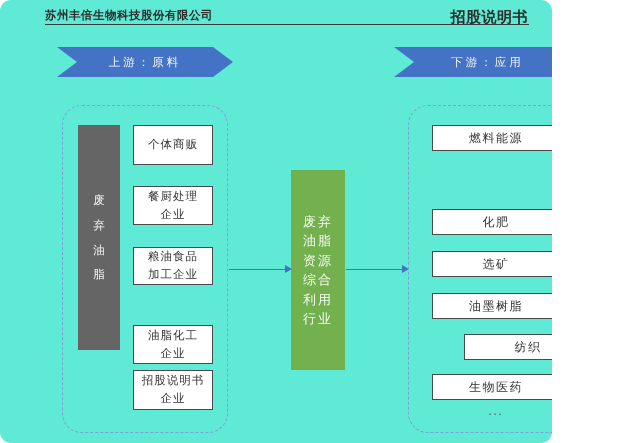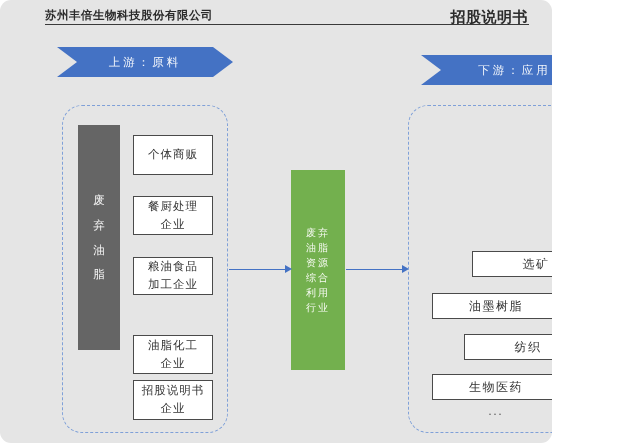--- a/index.html
+++ b/index.html
@@ -1,35 +1,35 @@
 <!DOCTYPE html>
 <html><head>
 <meta charset="utf-8">
 <style>
   * { margin:0; padding:0; box-sizing:border-box; }
   html,body { background:#ffffff; }
   .page {
-    position:relative; width:552px; height:443px; background:#e5e5e5;
+    position:relative; width:552px; height:443px; background:#5eead4;
     font-family:"Liberation Serif","DejaVu Serif",serif; overflow:hidden;border-radius:11px;
   }
   
   .hdr-left  { position:absolute; left:45px; top:8px;  font-size:11.5px; font-weight:bold; color:#2b2b2b; letter-spacing:0.5px; }
   .hdr-right { position:absolute; right:24px; top:8px; font-size:15px; font-weight:bold; color:#2b2b2b; letter-spacing:0.5px; }
   .hdr-rule  { position:absolute; left:45px; right:23px; top:24px; height:0; border-top:1.5px solid #3a3a3a; }
 
   
   .chev {
     position:absolute; top:47px; height:30px; background:#4472C4;
     clip-path:polygon(0 0, calc(100% - 20px) 0, 100% 50%, calc(100% - 20px) 100%, 0 100%, 20px 50%);
     display:flex; align-items:center; justify-content:center;
     color:#f4f7fc; font-size:11.5px; letter-spacing:3px;
   }
   .chev-1 { left:57px;  width:176px; }
   .chev-2 { left:237px; width:158px; }
-  .chev-3 { left:421px; width:187px;margin-top:8px; }
+  .chev-3 { left:394px; width:187px; }
 
   
   .dashed {
     position:absolute; top:105px; height:328px;
     border:1.3px dashed #7FA0D8; border-radius:20px; background:transparent;
   }
   .dashed-left  { left:62px;  width:166px; }
   .dashed-right { left:408px; width:170px; }
 
   
@@ -41,33 +41,33 @@
   .methanol {
     position:absolute; left:78px; top:370px; width:44px; height:40px;
     background:#656565; color:#f5f5f5; display:flex; align-items:center; justify-content:center;
     font-size:11.5px; line-height:1.5; white-space:pre-line; text-align:center;
   }
 
   
   .lbox {
     position:absolute; left:133px; width:80px; background:#ffffff; border:1px solid #4a4a4a;
     display:flex; align-items:center; justify-content:center; text-align:center;
-    font-size:11.5px; line-height:1.55; color:#333; white-space:pre-line; letter-spacing:1px;margin-top:10px;
+    font-size:11.5px; line-height:1.55; color:#333; white-space:pre-line; letter-spacing:1px;
   }
   .lbox-1 { top:125px; height:40px; }
   .lbox-2 { top:186px; height:39px; }
   .lbox-3 { top:247px; height:38px; }
   .lbox-4 { top:325px; height:39px; }
   .lbox-5 { top:370px; height:40px; }
 
   
   .green {
     position:absolute; left:291px; top:170px; width:54px; height:200px; background:#73B04E;
     color:#f6faf1; display:flex; align-items:center; justify-content:center; text-align:right;
-    font-size:10px; line-height:1.5; white-space:pre-line; letter-spacing:2px;
+    font-size:13px; line-height:1.5; white-space:pre-line; letter-spacing:2px;
   }
 
   
   .conn { position:absolute; top:269px; height:1px; background:#4472C4; }
   .conn-1 { left:229px; width:56px; }
   .conn-2 { left:346px; width:56px; }
   .conn-head {
     position:absolute; top:265px; width:0; height:0;
     border-top:4.5px solid transparent; border-bottom:4.5px solid transparent; border-left:7px solid #4472C4;
   }
@@ -76,21 +76,21 @@
 
   
   .rbox {
     position:absolute; left:432px; width:128px; height:26px; background:#ffffff; border:1px solid #4a4a4a;
     display:flex; align-items:center; justify-content:center;
     font-size:12px; color:#333; letter-spacing:1.5px;
   }
   .rbox-1 { top:125px; }
   .rbox-2 { top:167px; }
   .rbox-3 { top:209px; }
-  .rbox-4 { top:251px;margin-left:40px; }
+  .rbox-4 { top:251px; }
   .rbox-5 { top:293px; }
   .rbox-6 { top:334px;margin-left:32px; }
   .rbox-7 { top:374px; }
   .more-dots { position:absolute; left:432px; width:128px; top:404px; text-align:center; color:#555; font-size:12px; letter-spacing:2px; }
 </style>
 </head>
 <body>
 
 <div class="page">
 
@@ -129,19 +129,21 @@
 利用
 行业</div>
 
   <div class="conn conn-1"></div>
   <div class="conn-head head-1"></div>
   <div class="conn conn-2"></div>
   <div class="conn-head head-2"></div>
 
   <div class="dashed dashed-right"></div>
 
+  <div class="rbox rbox-1">燃料能源</div>
+  <div class="rbox rbox-3">化肥</div>
   <div class="rbox rbox-4">选矿</div>
   <div class="rbox rbox-5">油墨树脂</div>
   <div class="rbox rbox-6">纺织</div>
   <div class="rbox rbox-7">生物医药</div>
   <div class="more-dots">...</div>
 
 </div>
 
 </body></html>

